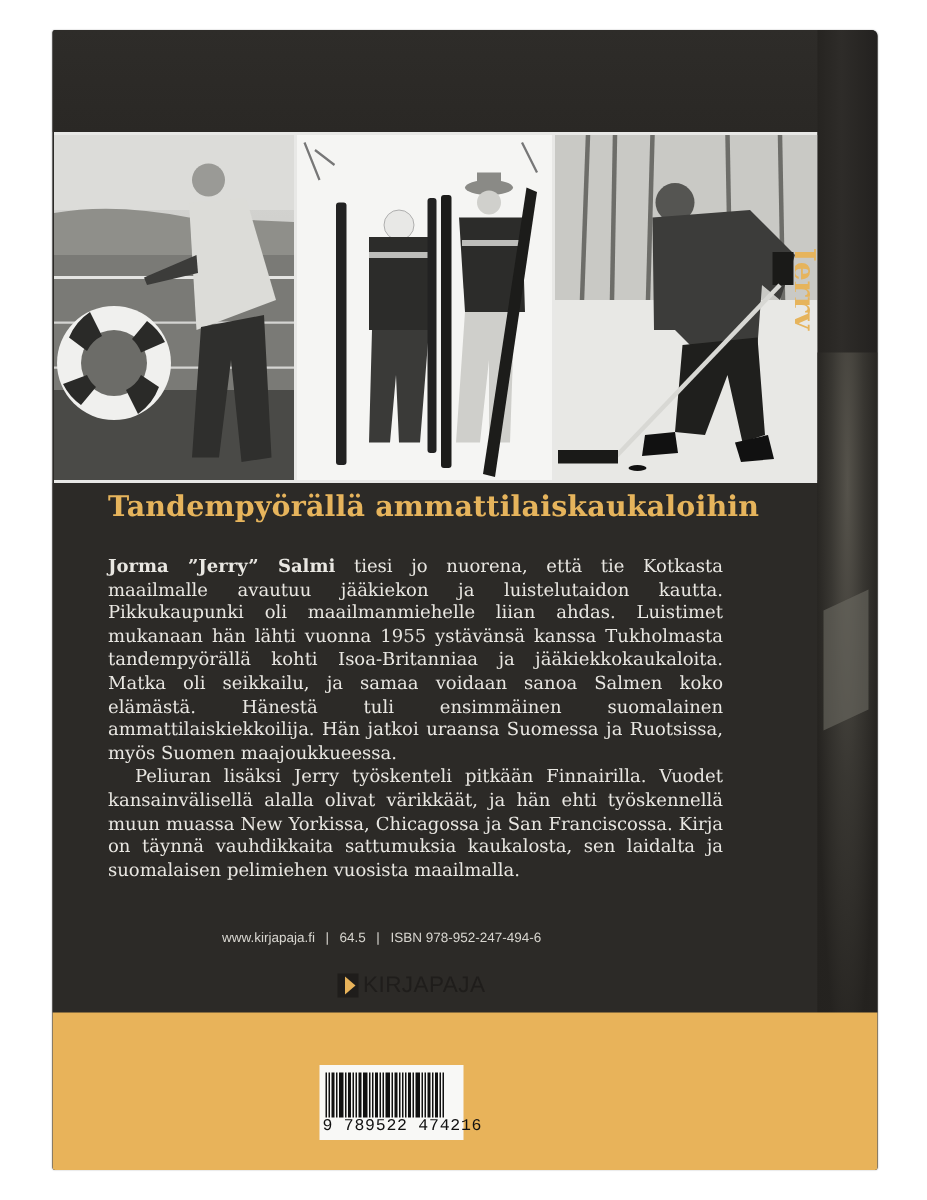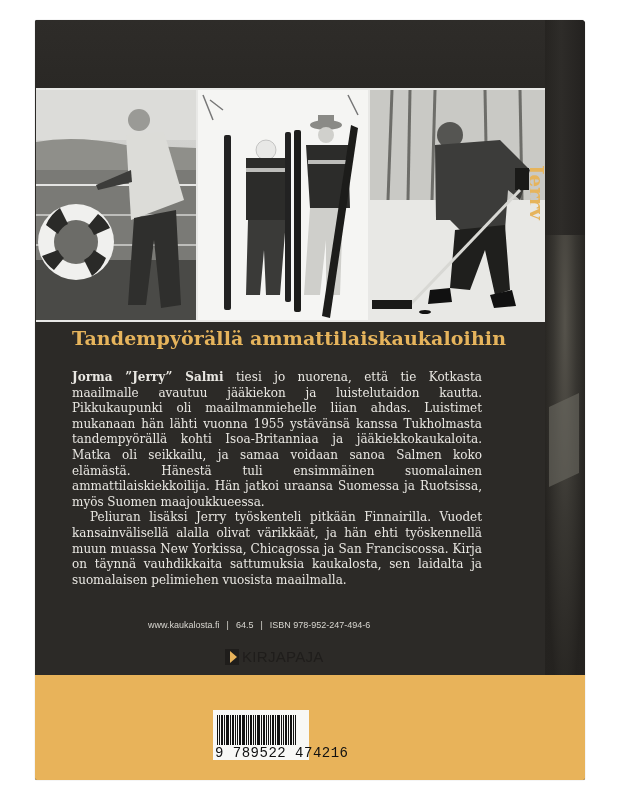--- a/index.html
+++ b/index.html
@@ -20,21 +20,21 @@
     .meta { position:absolute; left:148px; top:620px; font-family:"Liberation Sans", sans-serif; font-size:9px; color:#d8d6d0; white-space:nowrap; }
     .meta .sep { margin:0 7px; }
     .yellow-band { position:absolute; left:0; top:655px; width:550px; height:105px; background:#e8b35a; }
     .logo { position:absolute; left:225px; top:648px; display:flex; align-items:center; }
     .logo-mark { width:14px; height:16px; background:#1f1d1b; position:relative; margin-right:3px; }
     .logo-mark::after { content:""; position:absolute; left:5px; top:2px; border-left:7px solid #e8b35a; border-top:6px solid transparent; border-bottom:6px solid transparent; }
     .logo-text { font-family:"Liberation Sans", sans-serif; font-size:15px; letter-spacing:0.3px; color:#1f1d1b; }
     .barcode { position:absolute; left:213px; top:710px; width:96px; height:50px; background:#f8f8f6; }
     .bars { position:absolute; left:4px; top:5px; width:88px; height:30px; display:flex; align-items:stretch; }
     .bars span { display:block; background:#111; margin-right:1px; }
-    .barcode-num { position:absolute; left:2px; top:35px; width:92px; font-family:"Liberation Mono", monospace; font-size:14px; color:#111; letter-spacing:0.5px; white-space:nowrap; }
+    .barcode-num { position:absolute; left:2px; top:35px; width:92px; font-family:"Liberation Mono", monospace; font-size:11px; color:#111; letter-spacing:0.5px; white-space:nowrap; }
     .spine { position:absolute; left:510px; top:0; width:40px; height:655px; background:linear-gradient(90deg,#262421 0%,#2e2c29 40%,#23211f 100%); }
     .spine-texture { position:absolute; left:0; top:215px; width:40px; height:440px; background:radial-gradient(ellipse at 50% 20%, #5a574f 0%, #3a3833 40%, #24221f 80%); opacity:0.9; }
     .spine-texture2 { position:absolute; left:4px; top:380px; width:30px; height:80px; background:#6d6a62; transform:skewY(-25deg); opacity:0.6; }
     .spine-title { position:absolute; left:530px; top:165px; width:20px; height:120px; overflow:hidden; }
     .spine-title span { display:block; transform-origin:left top; transform:rotate(90deg) translate(0,-18px); font-family:"DejaVu Serif", serif; font-weight:bold; color:#e6b45c; font-size:20px; white-space:nowrap; }
   </style>
 </head>
 <body>
 
 <div class="book">
@@ -131,21 +131,21 @@
 </div>
 
 <div class="headline">Tandempyörällä ammattilaiskaukaloihin</div>
 
 <div class="blurb">
   <p><span class="lead">Jorma ”Jerry” Salmi</span><span> tiesi jo nuorena, että tie Kotkasta maailmalle avautuu jääkiekon ja luistelutaidon kautta. Pikkukaupunki oli maailmanmiehelle liian ahdas. Luistimet mukanaan hän lähti vuonna 1955 ystävänsä kanssa Tukholmasta tandempyörällä kohti Isoa-Britanniaa ja jääkiekkokaukaloita. Matka oli seikkailu, ja samaa voidaan sanoa Salmen koko elämästä. Hänestä tuli ensimmäinen suomalainen ammattilaiskiekkoilija. Hän jatkoi uraansa Suomessa ja Ruotsissa, myös Suomen maajoukkueessa.</span></p>
   <p>Peliuran lisäksi Jerry työskenteli pitkään Finnairilla. Vuodet kansainvälisellä alalla olivat värikkäät, ja hän ehti työskennellä muun muassa New Yorkissa, Chicagossa ja San Franciscossa. Kirja on täynnä vauhdikkaita sattumuksia kaukalosta, sen laidalta ja suomalaisen pelimiehen vuosista maailmalla.</p>
 </div>
 
 <div class="meta">
-  <span>www.kaukalosta.fi</span><span class="sep">|</span><span>64.5</span><span class="sep">|</span><span>ISBN 978-952-247-494-6</span>
+  <span>www.kirjapaja.fi</span><span class="sep">|</span><span>64.5</span><span class="sep">|</span><span>ISBN 978-952-247-494-6</span>
 </div>
 
 <div class="logo">
   <div class="logo-mark"></div>
   <span class="logo-text">KIRJAPAJA</span>
 </div>
 
 <div class="barcode">
   <div class="bars">
     <span style="width:1px"></span>

